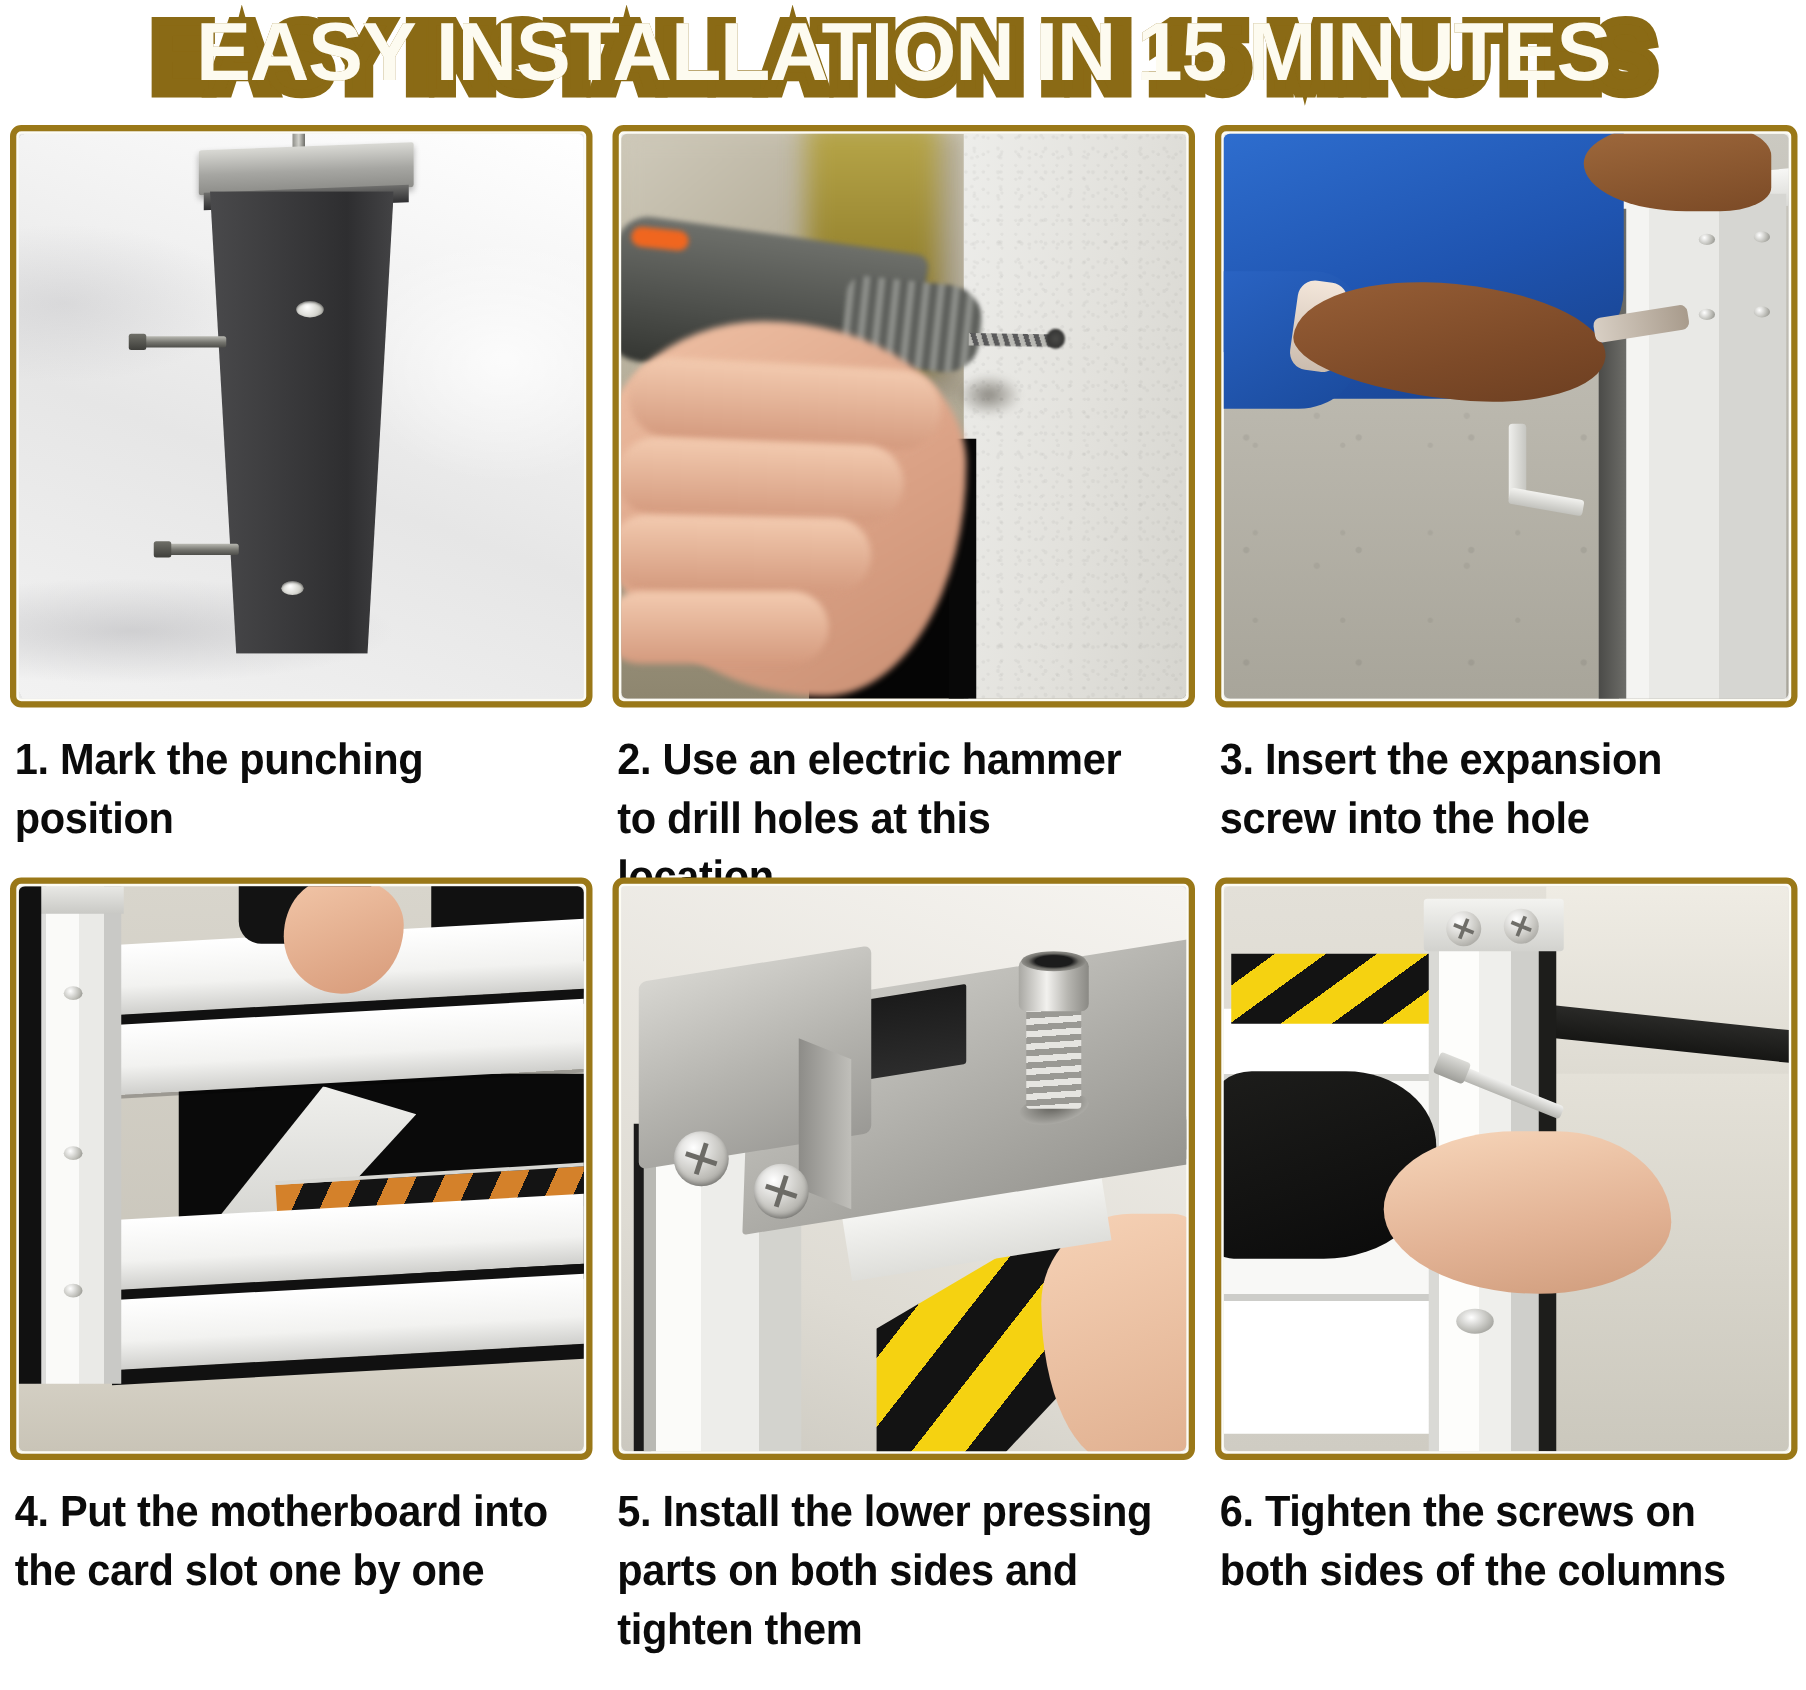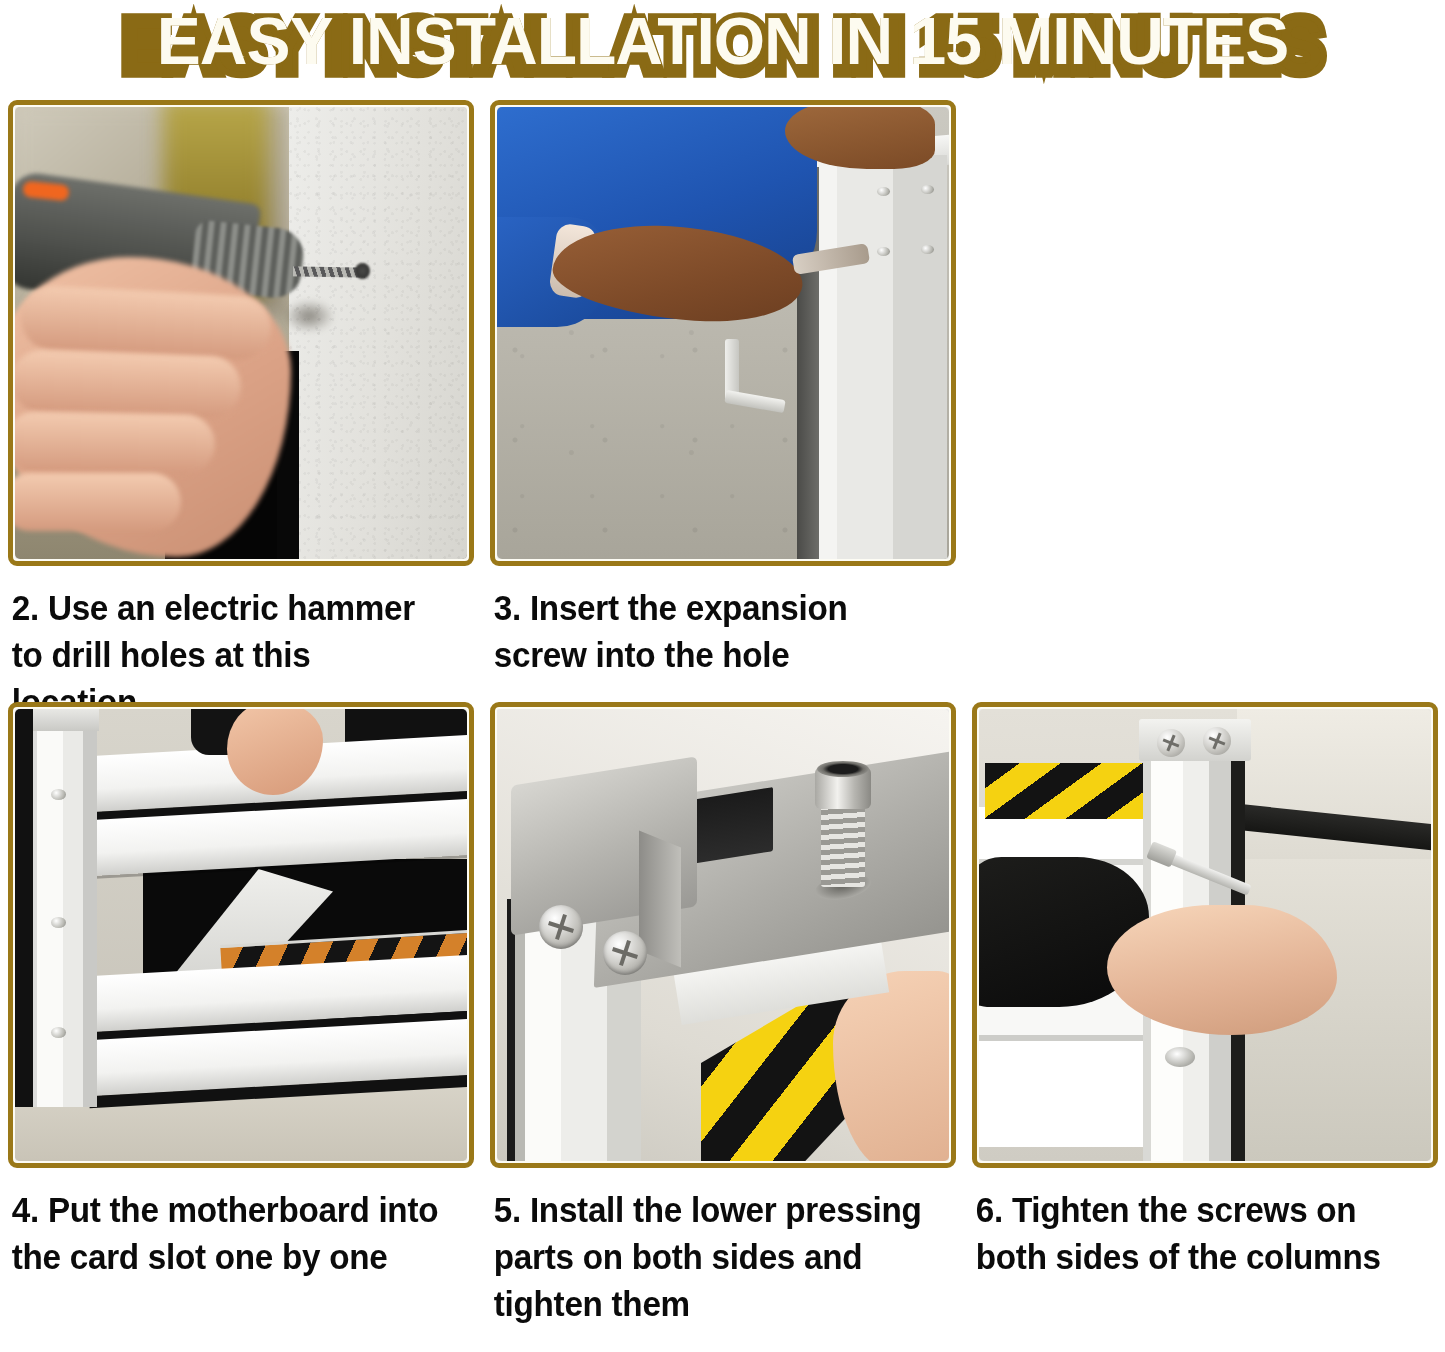--- a/index.html
+++ b/index.html
@@ -563,20 +563,41 @@
   <div class="title-wrap">
     <span class="title-text title-under">EASY INSTALLATION IN 15 MINUTES</span>
     <span class="title-text title-over">EASY INSTALLATION IN 15 MINUTES</span>
   </div>
 </div>
 
 <div class="grid">
 
   <div class="row row-1">
 
+    <div class="cell">
+      <div class="photo">
+        <div class="inner">
+          <div class="sheet"></div>
+          <div class="stud-v"></div>
+
+          <div class="bracket-cap"></div>
+          <div class="cap-shadow"></div>
+          <div class="bracket-body"></div>
+          <div class="hole h1"></div>
+          <div class="hole h2"></div>
+          <div class="stud-h a">
+              <span class="head"></span>
+            </div>
+          <div class="stud-h b">
+              <span class="head"></span>
+            </div>
+        </div>
+      </div>
+      <div class="caption">1. Mark the punching position</div>
+    </div>
 
     <div class="cell">
       <div class="photo">
         <div class="inner">
           <div class="wall-room"></div>
           <div class="blur-bg-1"></div>
           <div class="blur-bg-2"></div>
           <div class="wall-face"></div>
           <div class="dark-bottom"></div>
           <div class="wall-edge"></div>

